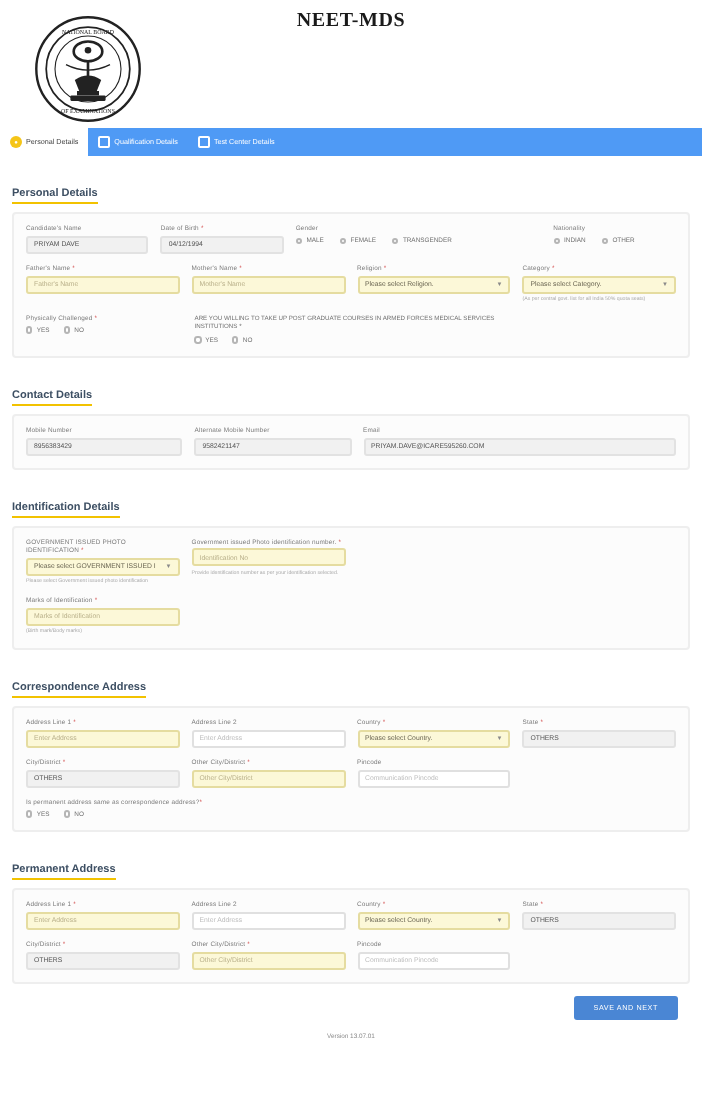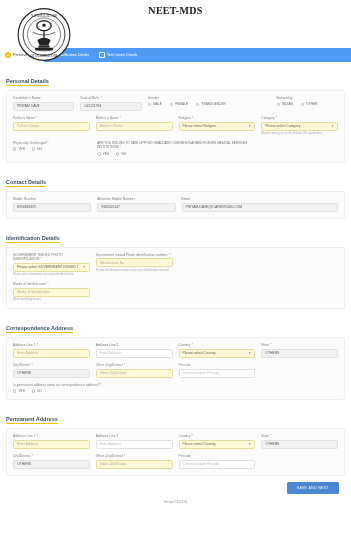--- a/index.html
+++ b/index.html
@@ -6,21 +6,21 @@
   html, body { margin:0; padding:0; }
   body {
     width:351px; height:559px;
     background:#ffffff;
     font-family:"Liberation Sans", sans-serif;
     color:#3b3b3b;
     overflow:hidden;
   }
 
   
-  .header { height:48px; background:#fff; position:relative; }
+  .header { height:64px; background:#fff; position:relative; }
   .logo { position:absolute; left:16px; top:7px; width:56px; height:55px; }
   .app-title {
     position:absolute; left:0; right:0; top:5px;
     text-align:center; font-family:"Liberation Serif", serif;
     font-weight:bold; font-size:10px; letter-spacing:.3px; color:#1a1a1a;
   }
 
   
   .tabbar { height:14px; background:#4f9af5; display:flex; align-items:stretch; }
   .tab {

